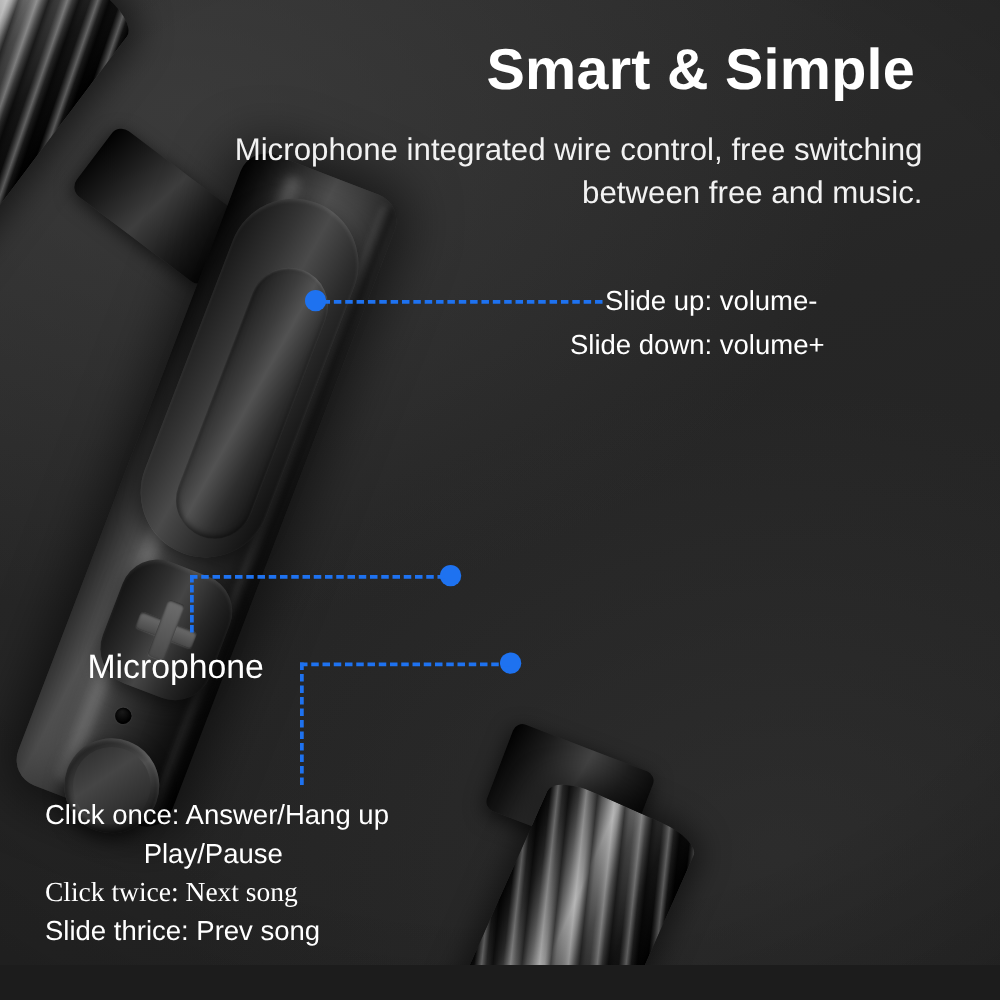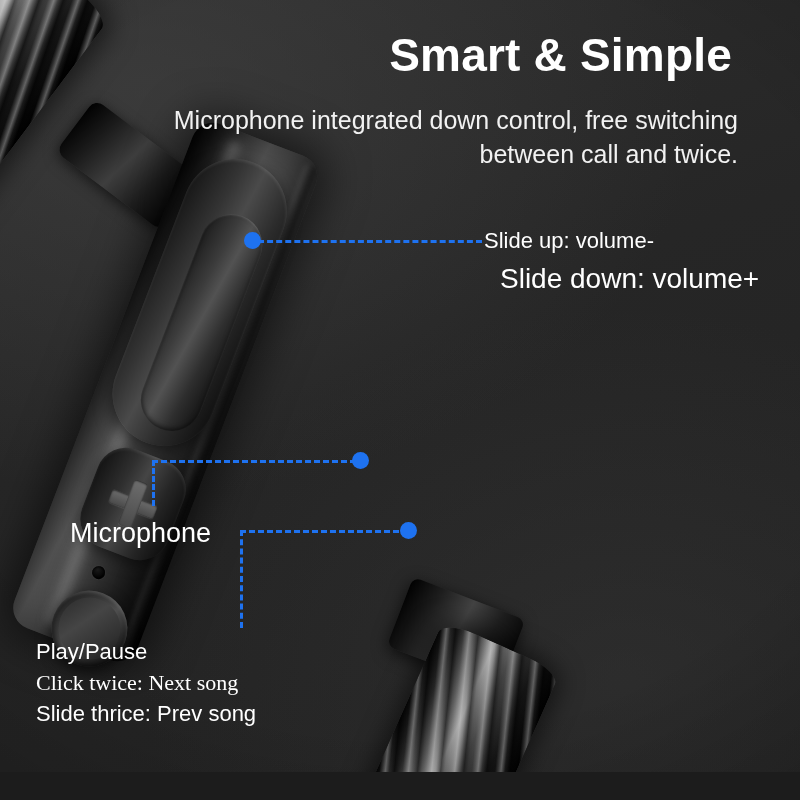--- a/index.html
+++ b/index.html
@@ -265,33 +265,33 @@
     line-height: 34px;
     color: #f2f2f2;
   }
 
   .callout {
     position: absolute;
     color: #ffffff;
     white-space: nowrap;
   }
   .callout-slide-up   { left: 484px; top: 228px; font-size: 22px; }
-  .callout-slide-down { left: 500px; top: 263px; font-size: 28px; }
+  .callout-slide-down { left: 456px; top: 263px; font-size: 22px; }
   .callout-microphone { left: 70px;  top: 518px; font-size: 27px; }
 
   .click-block {
     position: absolute;
     left: 36px;
     top: 636px;
     font-size: 22px;
     line-height: 31px;
     color: #ffffff;
   }
   .click-block .l1 { text-align: left; }
-  .click-block .l2 { padding-right: 6px; }
+  .click-block .l2 { text-align: center; padding-right: 6px; }
   .click-block .l3 { text-align: left; font-family: Liberation Serif, serif; }
   .click-block .l4 { text-align: left; }
 
   
   .leader-h {
     position: absolute;
     height: 0;
     border-top: 3px dashed #1e72f0;
   }
   .leader-v {
@@ -357,40 +357,41 @@
       <div class="mf-button"></div>
     </div>
 
     <div class="collar-bot"></div>
     <div class="cable-bot"></div>
   </div>
 
   <div class="headline">Smart &amp; Simple</div>
 
   <div class="subhead">
-    <div>Microphone integrated down control, free switching</div>
-    <div>between call and twice.</div>
+    <div>Microphone integrated wire control, free switching</div>
+    <div>between free and music.</div>
   </div>
 
   <div class="dot dot-rocker"></div>
   <div class="leader-h ln-rocker"></div>
 
   <div class="dot dot-mic"></div>
   <div class="leader-h ln-mic-h"></div>
   <div class="leader-v ln-mic-v"></div>
 
   <div class="dot dot-mf"></div>
   <div class="leader-h ln-mf-h"></div>
   <div class="leader-v ln-mf-v"></div>
 
   <div class="callout callout-slide-up">Slide up: volume-</div>
 
   <div class="callout callout-slide-down">Slide down: volume+</div>
 
   <div class="callout callout-microphone">Microphone</div>
 
   <div class="click-block">
+    <div class="l1">Click once: Answer/Hang up</div>
     <div class="l2">Play/Pause</div>
     <div class="l3">Click twice: Next song</div>
     <div class="l4">Slide thrice: Prev song</div>
   </div>
 
 </div>
 
 </body></html>

